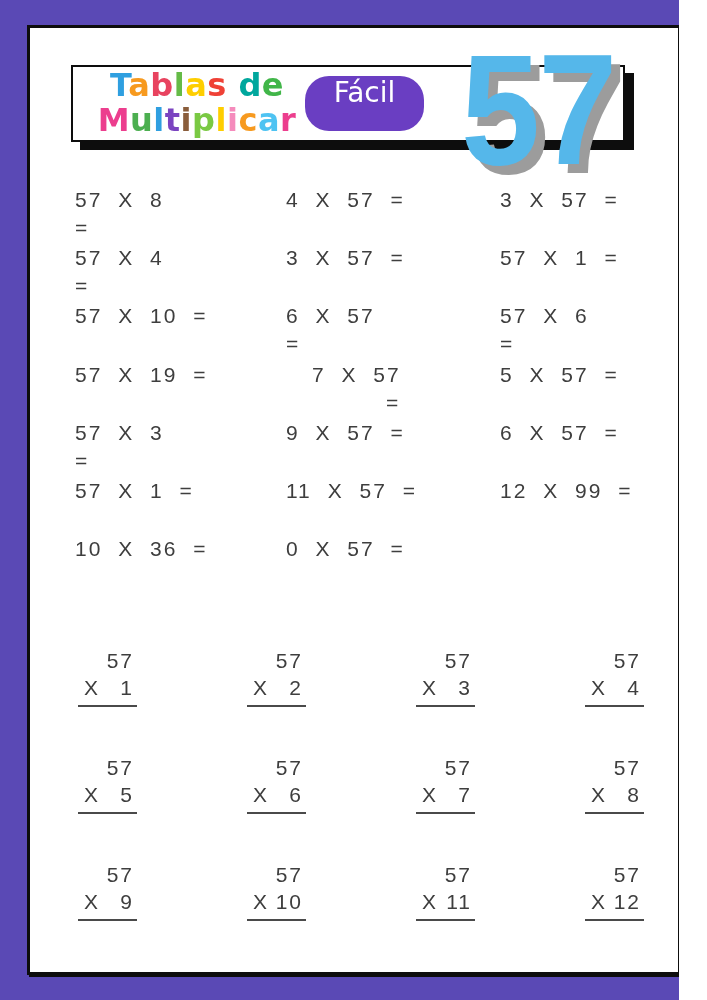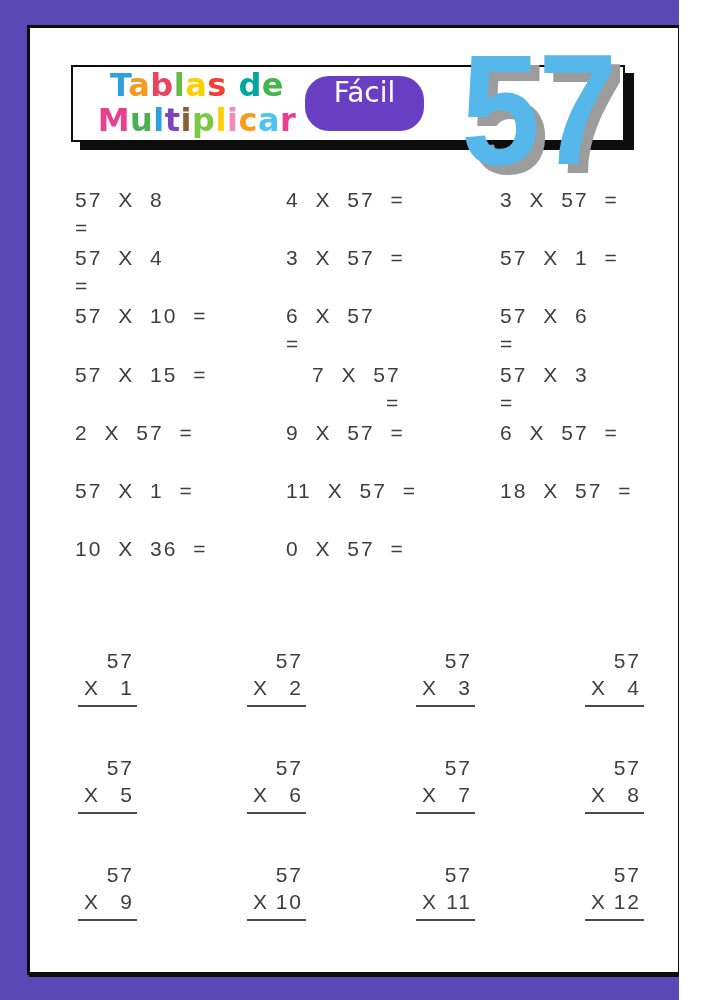--- a/index.html
+++ b/index.html
@@ -108,29 +108,29 @@
     <div class="hgrid" id="hgrid">
         <div class="hcell"><span>57 X 8</span><span class="eq">=</span></div>
         <div class="hcell"><span>4 X 57 =</span></div>
         <div class="hcell"><span>3 X 57 =</span></div>
         <div class="hcell"><span>57 X 4</span><span class="eq">=</span></div>
         <div class="hcell"><span>3 X 57 =</span></div>
         <div class="hcell"><span>57 X 1 =</span></div>
         <div class="hcell"><span>57 X 10 =</span></div>
         <div class="hcell"><span>6 X 57</span><span class="eq">=</span></div>
         <div class="hcell"><span>57 X 6</span><span class="eq">=</span></div>
-        <div class="hcell"><span>57 X 15 =</span></div>
+        <div class="hcell"><span>57 X 19 =</span></div>
         <div class="hcell indent-right"><span>7 X 57</span><span class="eq">=</span></div>
+        <div class="hcell"><span>5 X 57 =</span></div>
         <div class="hcell"><span>57 X 3</span><span class="eq">=</span></div>
-        <div class="hcell"><span>2 X 57 =</span></div>
         <div class="hcell"><span>9 X 57 =</span></div>
         <div class="hcell"><span>6 X 57 =</span></div>
         <div class="hcell"><span>57 X 1 =</span></div>
         <div class="hcell"><span>11 X 57 =</span></div>
-        <div class="hcell"><span>18 X 57 =</span></div>
+        <div class="hcell"><span>12 X 99 =</span></div>
         <div class="hcell"><span>10 X 36 =</span></div>
         <div class="hcell"><span>0 X 57 =</span></div>
       </div>
 
     <div class="vgrid" id="vgrid">
         <div class="vcell">
           <div class="vtop">57</div>
           <div class="vop">
             <span>X</span>
             <span>1</span>

